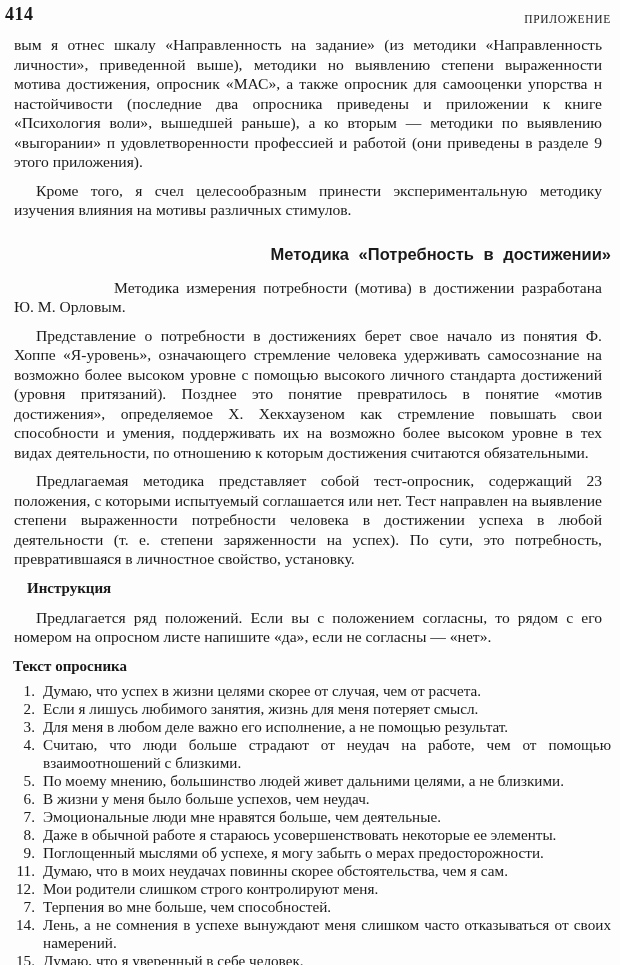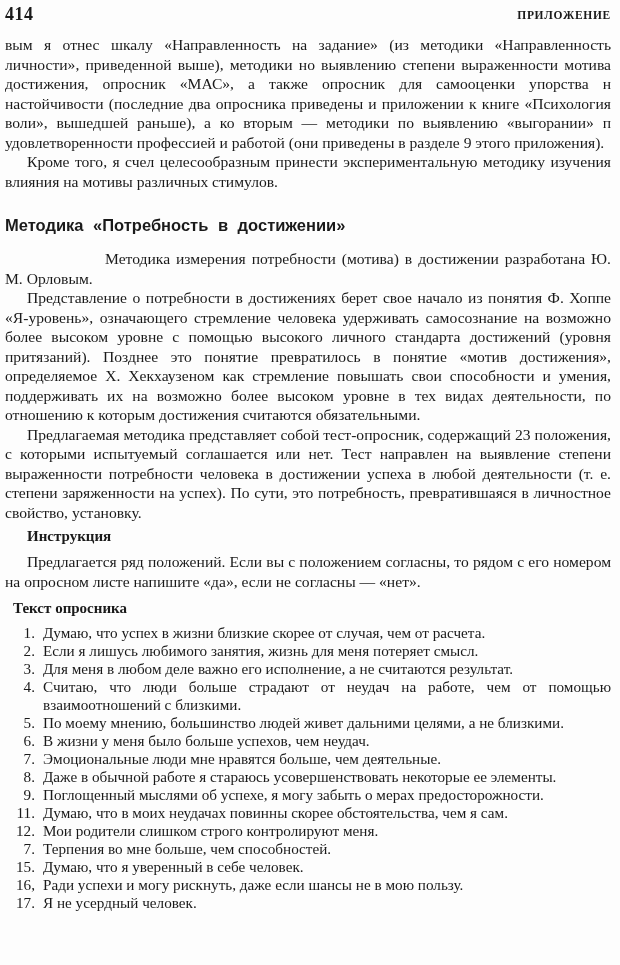--- a/index.html
+++ b/index.html
@@ -14,46 +14,46 @@
     box-sizing: border-box;
     background: #fdfdfd;
     color: #1a1a1a;
     font-family: "Liberation Serif", serif;
     padding: 4px 9px 0 5px;
     overflow: hidden;
   }
   .page-header {
     display: flex;
     justify-content: space-between;
-    align-items: center;
+    align-items: flex-end;
   }
   .page-num {
     font-weight: bold;
     font-size: 18px;
     letter-spacing: 0.5px;
   }
   .running-header {
-    font-weight: bold;
+    font-weight: normal;
     font-size: 11.5px;
     letter-spacing: 0.7px;
   }
   p.body {
-    margin: 0;
+    margin: 9px;
     font-size: 15.6px;
     line-height: 19.5px;
     text-align: justify;
   }
   p.first-para { margin-top: 10px; }
   p.indent { text-indent: 22px; }
   p.big-indent { text-indent: 100px; }
   h2.section-title {
     font-family: "Liberation Sans", sans-serif;
     font-size: 16.5px;
     font-weight: bold;
-    text-align: left;
+    text-align: right;
     word-spacing: 5px;
     margin: 24px 0 13px 0;
     line-height: 21px;
   }
   h3.subhead {
     font-size: 15px;
     font-weight: bold;
     margin: 4px 0 5px 22px;
     line-height: 21px;
   }
@@ -99,31 +99,31 @@
 
   <h3 class="subhead">Инструкция</h3>
   <p class="body indent">Предлагается ряд положений. Если вы с положением согласны, то рядом с его номером на опросном листе напишите «да», если не согласны — «нет».</p>
 
   <h3 class="subhead subhead2">Текст опросника</h3>
 
   <div class="q-list">
 
       <div class="q-item">
         <span class="q-num">1.</span>
-        <span class="q-text">Думаю, что успех в жизни близкие скорее от случая, чем от расчета.</span>
+        <span class="q-text">Думаю, что успех в жизни целями скорее от случая, чем от расчета.</span>
       </div>
 
       <div class="q-item">
         <span class="q-num">2.</span>
         <span class="q-text">Если я лишусь любимого занятия, жизнь для меня потеряет смысл.</span>
       </div>
 
       <div class="q-item">
         <span class="q-num">3.</span>
-        <span class="q-text">Для меня в любом деле важно его исполнение, а не считаются результат.</span>
+        <span class="q-text">Для меня в любом деле важно его исполнение, а не помощью результат.</span>
       </div>
 
       <div class="q-item">
         <span class="q-num">4.</span>
         <span class="q-text">Считаю, что люди больше страдают от неудач на работе, чем от помощью взаимоотношений с близкими.</span>
       </div>
 
       <div class="q-item">
         <span class="q-num">5.</span>
         <span class="q-text">По моему мнению, большинство людей живет дальними целями, а не близкими.</span>
@@ -158,20 +158,24 @@
       <div class="q-item">
         <span class="q-num">12.</span>
         <span class="q-text">Мои родители слишком строго контролируют меня.</span>
       </div>
 
       <div class="q-item">
         <span class="q-num">7.</span>
         <span class="q-text">Терпения во мне больше, чем способностей.</span>
       </div>
 
+      <div class="q-item">
+        <span class="q-num">14.</span>
+        <span class="q-text">Лень, а не сомнения в успехе вынуждают меня слишком часто отказываться от своих намерений.</span>
+      </div>
 
       <div class="q-item">
         <span class="q-num">15.</span>
         <span class="q-text">Думаю, что я уверенный в себе человек.</span>
       </div>
 
       <div class="q-item">
         <span class="q-num">16,</span>
         <span class="q-text">Ради успехи и могу рискнуть, даже если шансы не в мою пользу.</span>
       </div>

